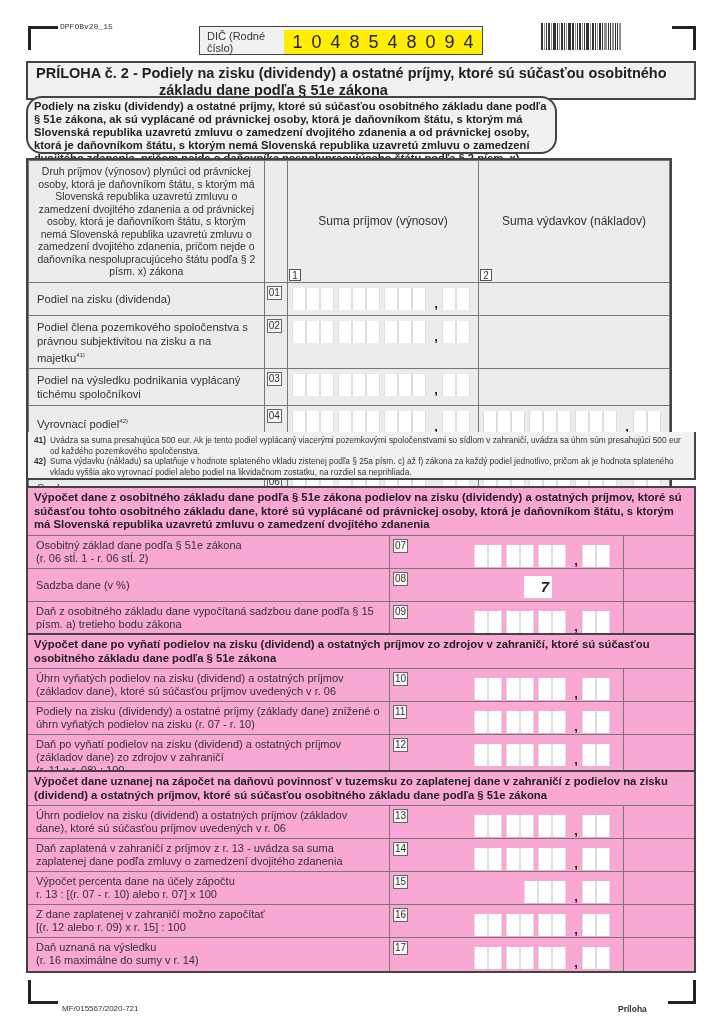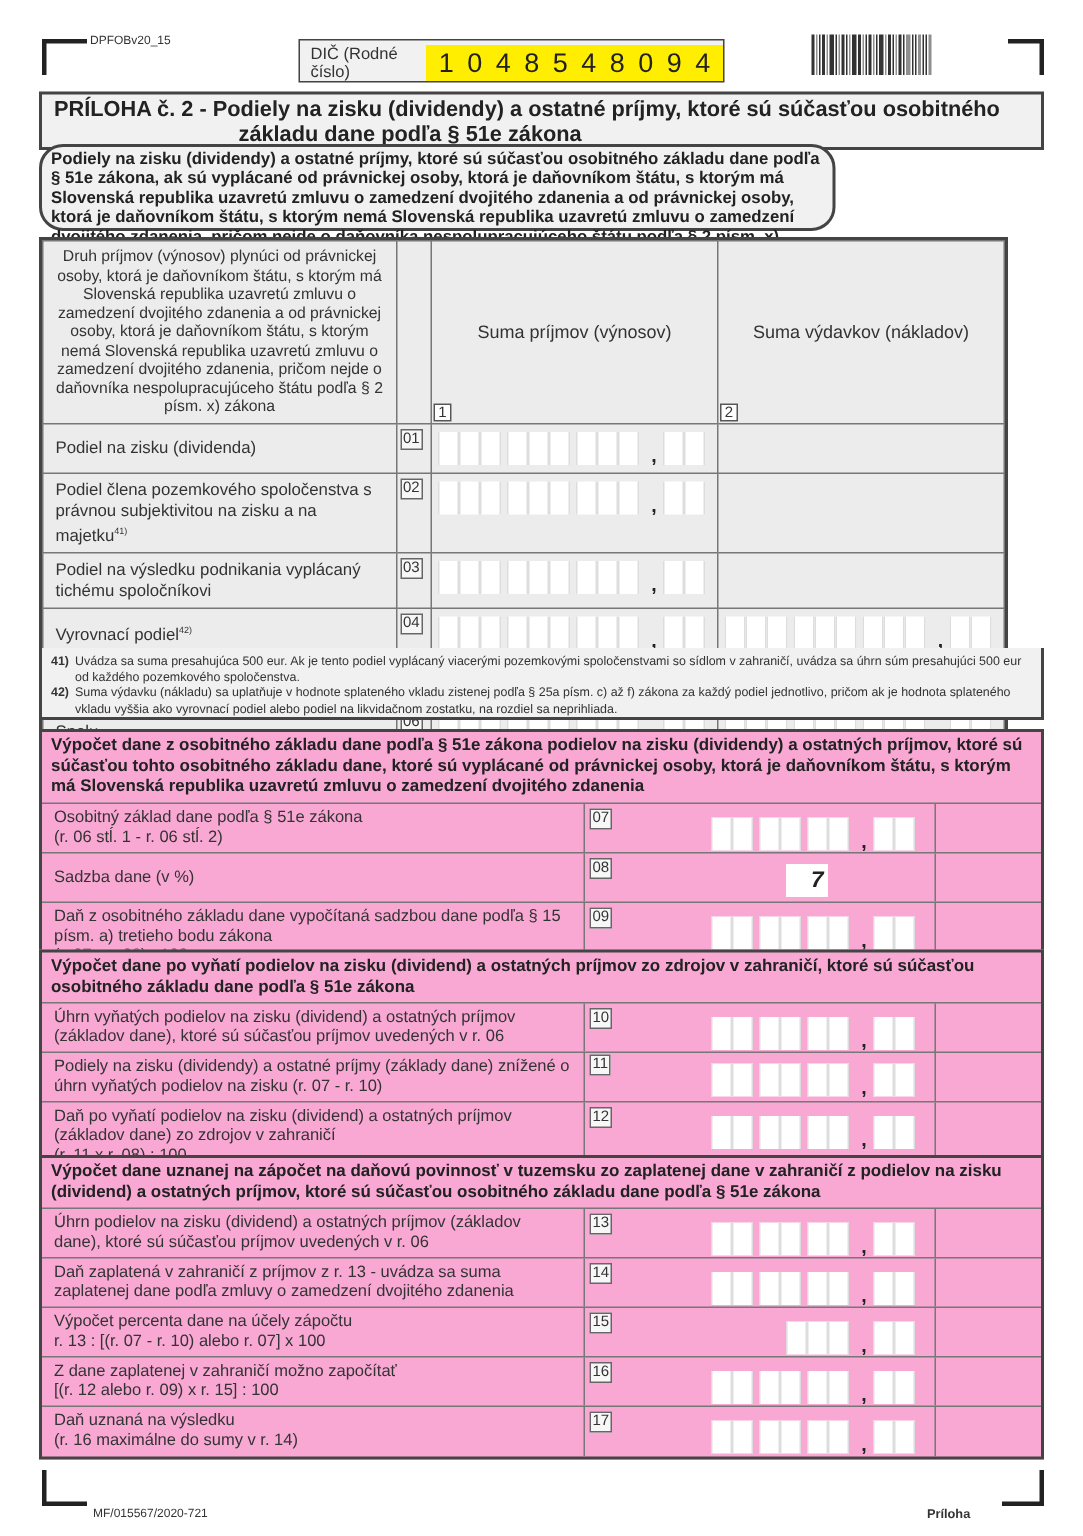--- a/index.html
+++ b/index.html
@@ -9,21 +9,21 @@
   .corner { position: absolute; border-color: #222; border-style: solid; }
   .c-tl { left: 28px; top: 26px; width: 12px; height: 24px; border-width: 3px 0 0 3px; }
   .c-tl-h { left: 28px; top: 26px; width: 30px; height: 3px; background:#222; border:none; }
   .c-tr-h { left: 672px; top: 26px; width: 24px; height: 3px; background:#222; border:none; }
   .c-tr { left: 693px; top: 26px; width: 3px; height: 24px; background:#222; border:none; }
   .c-bl { left: 28px; top: 980px; width: 3px; height: 24px; background:#222; border:none; }
   .c-bl-h { left: 28px; top: 1001px; width: 30px; height: 3px; background:#222; border:none; }
   .c-br { left: 693px; top: 980px; width: 3px; height: 24px; background:#222; border:none; }
   .c-br-h { left: 668px; top: 1001px; width: 28px; height: 3px; background:#222; border:none; }
 
-  .form-code { position: absolute; left: 60px; top: 22px; font-size: 8px; color: #333; }
+  .form-code { position: absolute; left: 60px; top: 22px; font-size: 8px; color: #333; font-family: Liberation Mono, monospace; }
   .dic-box { position: absolute; left: 199px; top: 26px; width: 284px; height: 29px; border: 1.5px solid #444; background: #f1f1f1; display: flex; align-items: flex-end; }
   .dic-label { font-size: 11px; margin-left: 7px; width: 82px; color: #333; }
   .dic-digits { display: flex; background: #ffee00; height: 24px; align-items: center; padding: 0 4px; }
   .dic-digit { width: 19px; text-align: center; font-size: 18px; color: #222; }
 
   .barcode { position: absolute; left: 541px; top: 23px; width: 100px; height: 27px; display: flex; gap: 1px; }
   .barcode span { display: block; height: 100%; background: #333; }
 
   .title-box { position: absolute; left: 26px; top: 61px; width: 670px; height: 39px; border: 2px solid #444; background: #f1f1f1; font-weight: bold; font-size: 14.5px; line-height: 17px; padding: 2px 8px; }
   .title-box .line2 { padding-left: 123px; }
@@ -506,21 +506,21 @@
           </div>
           <div class="comma">,</div>
           <div class="grp">
             <div class="box"></div>
             <div class="box"></div>
           </div>
         </div>
       </div>
       <div class="sec-empty"></div>
     </div>
-    <div class="sec-row" style="height: 33px; align-items: flex-end;">
+    <div class="sec-row" style="height: 33px;">
       <div class="sec-desc">
         <div>Podiely na zisku (dividendy) a ostatné príjmy (základy dane) znížené o úhrn vyňatých podielov na zisku (r. 07 - r. 10)</div>
       </div>
       <div class="sec-val">
         <span class="rownum">11</span>
         <div class="amt">
           <div class="grp">
             <div class="box"></div>
             <div class="box"></div>
           </div>

